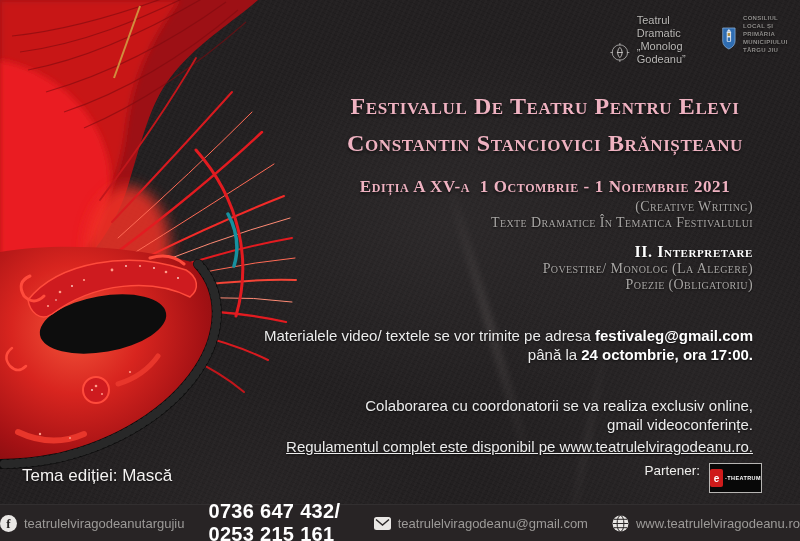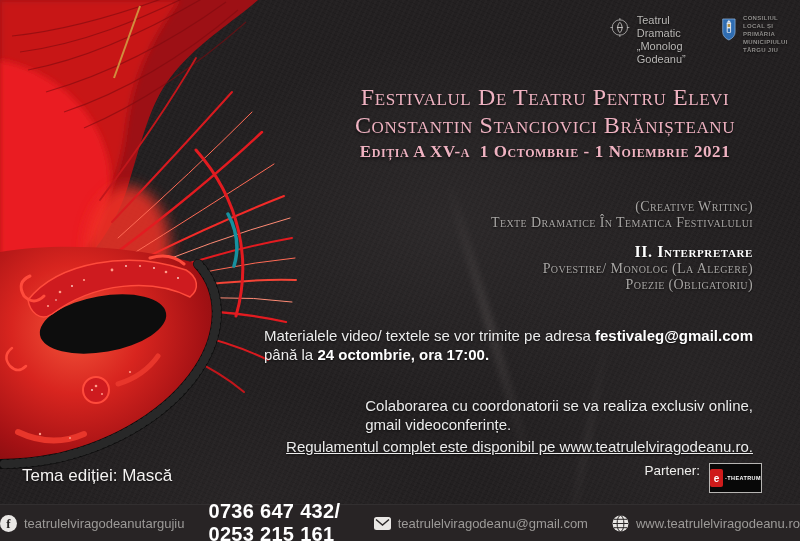--- a/index.html
+++ b/index.html
@@ -15,41 +15,41 @@
       repeating-linear-gradient(23deg, rgba(0,0,0,.10) 0 1px, transparent 1px 4px);
   }
   .poster *{box-sizing:border-box;}
   .streak{position:absolute;background:linear-gradient(90deg,transparent,rgba(160,150,148,.30),transparent);filter:blur(3px);}
   .streak.s1{left:447px;top:172px;width:310px;height:9px;transform:rotate(74deg);transform-origin:left center;opacity:.55;}
   .streak.s2{left:610px;top:320px;width:240px;height:7px;transform:rotate(101deg);transform-origin:left center;opacity:.30;}
   .mask-art{position:absolute;left:0;top:0;}
 
   
   .logos{position:absolute;left:610px;top:14px;display:flex;align-items:flex-start;gap:14px;}
-  .logo-group{display:flex;align-items:flex-start;gap:7px;}
+  .logo-group{display:flex;align-items:flex-end;gap:7px;}
   .logo-text{color:#b9b7b5;font-size:11px;line-height:13px;text-shadow:0 1px 2px rgba(0,0,0,.7);}
   .logo-text.city{color:#8f8d8b;font-size:6px;line-height:8px;text-transform:uppercase;letter-spacing:.3px;font-weight:bold;}
 
   
   .title-block{position:absolute;left:295px;top:83px;width:500px;text-align:center;
     font-family:"Liberation Serif",serif;font-variant:small-caps;color:#efb2c1;
     text-shadow:0 2px 3px rgba(0,0,0,.65);}
-  .title-line{font-size:24px;font-weight:normal;line-height:28px;letter-spacing:.6px;}
-  .subtitle{font-size:17px;font-weight:bold;margin-top:3px;letter-spacing:.6px;white-space:pre;}
+  .title-line{font-size:24px;font-weight:bold;line-height:28px;letter-spacing:.6px;margin-top:9px;}
+  .subtitle{font-size:17px;font-weight:bold;margin-top:20px;letter-spacing:.6px;white-space:pre;}
 
   
   .sections{position:absolute;right:47px;top:199px;text-align:right;
     font-family:"Liberation Serif",serif;font-variant:small-caps;
     text-shadow:0 1px 2px rgba(0,0,0,.7);}
   .sec-heading{color:#ffffff;font-weight:bold;font-size:16px;line-height:18px;letter-spacing:.6px;}
   .sec-sub{color:#a8a6a4;font-size:14px;line-height:15.5px;letter-spacing:.4px;}
   .sec-gap{height:13px;}
 
   
-  .body-block{position:absolute;right:47px;color:#ececec;font-size:15px;line-height:19px;text-shadow:0 1px 2px rgba(0,0,0,.7);}
+  .body-block{position:absolute;right:47px;text-align:right;color:#ececec;font-size:15px;line-height:19px;text-shadow:0 1px 2px rgba(0,0,0,.7);}
   .body-block .b{font-weight:bold;color:#ffffff;}
   .materials{top:326px;}
   .collab{top:396px;}
   .rules{top:437px;text-decoration:underline;}
 
   .theme{position:absolute;left:22px;top:466px;color:#f4f2f1;font-size:17px;text-shadow:0 1px 2px rgba(0,0,0,.7);text-align:right;}
 
   .partner{position:absolute;right:38px;top:463px;display:flex;align-items:flex-start;gap:9px;color:#efeeec;font-size:13.5px;}
   .etheatrum{width:53px;height:30px;background:#080808;border:1px solid #b7b5b3;display:flex;align-items:center;justify-content:center;gap:2px;}
   .e-sq{width:13px;height:18px;background:#cf1b1b;border-radius:2px;color:#fff;font-size:10px;font-weight:bold;display:flex;align-items:center;justify-content:center;}

